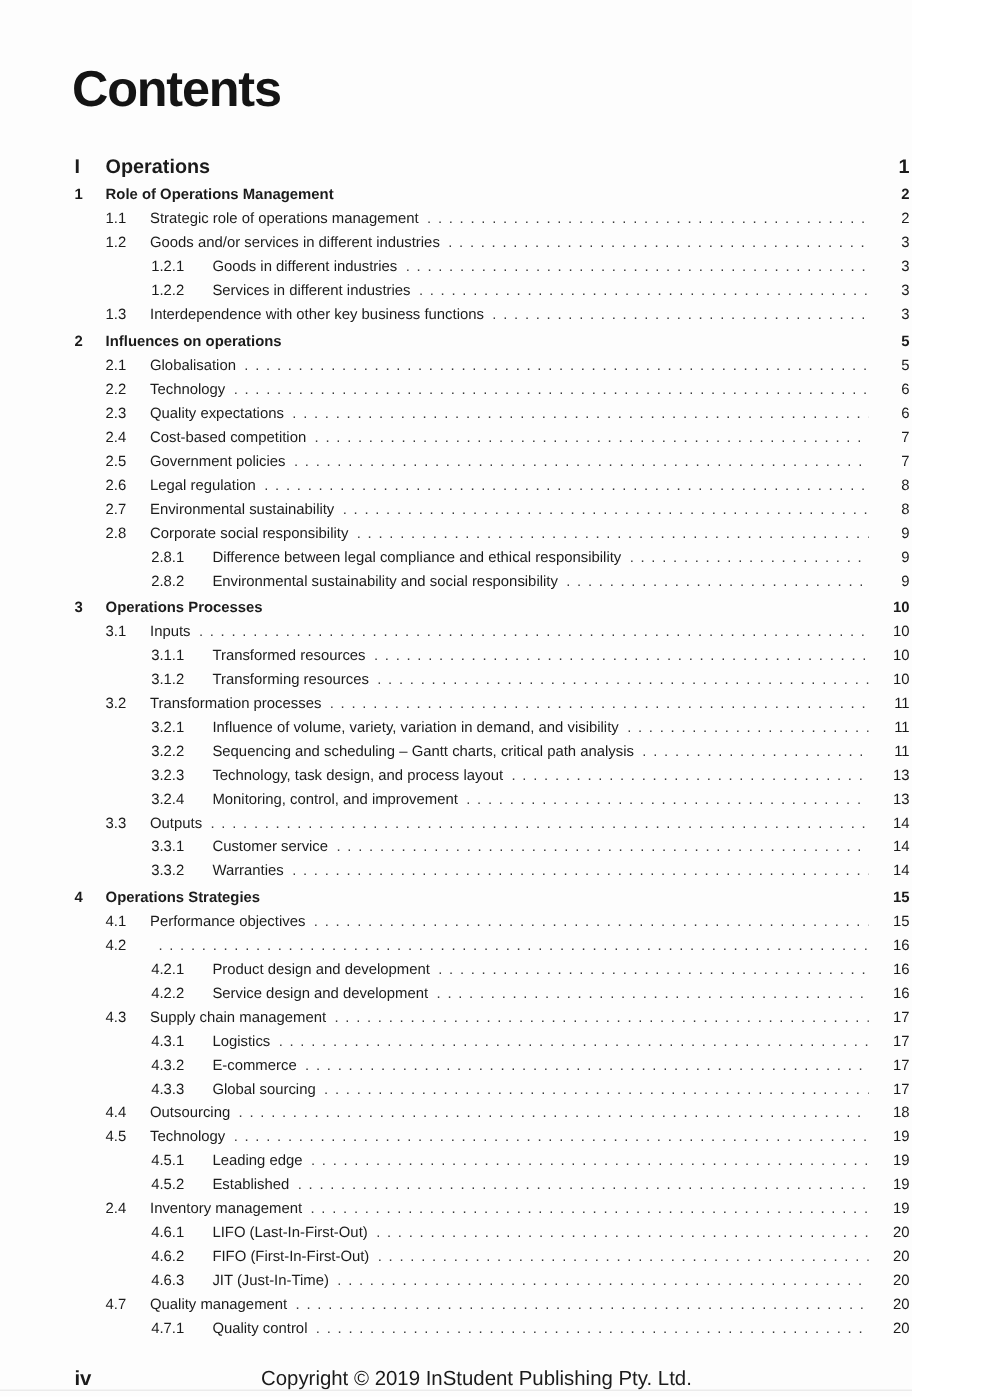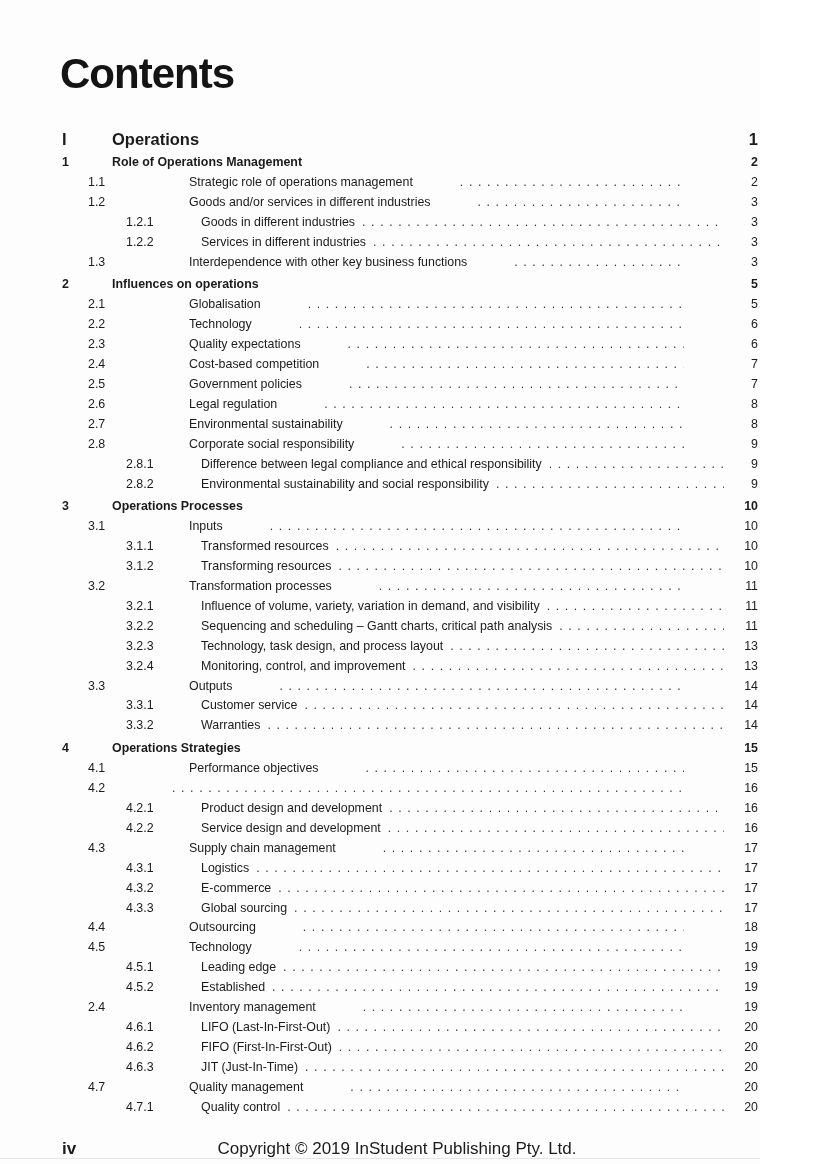--- a/index.html
+++ b/index.html
@@ -38,25 +38,25 @@
     font-weight:bold;
     line-height:22px;
     margin-bottom:3px;
   }
   .row.chapter {
     font-weight:bold;
     margin-top:3px;
   }
   .num { flex:none; }
   .part .num, .chapter .num { width:26px; }
-  .section { padding-left:26px;gap:40px; }
+  .section { padding-left:26px; }
   .section .num { width:37px; }
   .subsection { padding-left:64px; }
   .subsection .num { width:51px; }
-  .ttl { flex:none;margin-left:24px; }
+  .ttl { flex:none; }
   .dots {
     flex:1 1 0;
     min-width:0;
     overflow:hidden;
     margin-left:7px;
     margin-right:10px;
     letter-spacing:5.6px;
     color:#3a3a3a;
   }
   .pg { flex:none; min-width:24px; text-align:right; }

